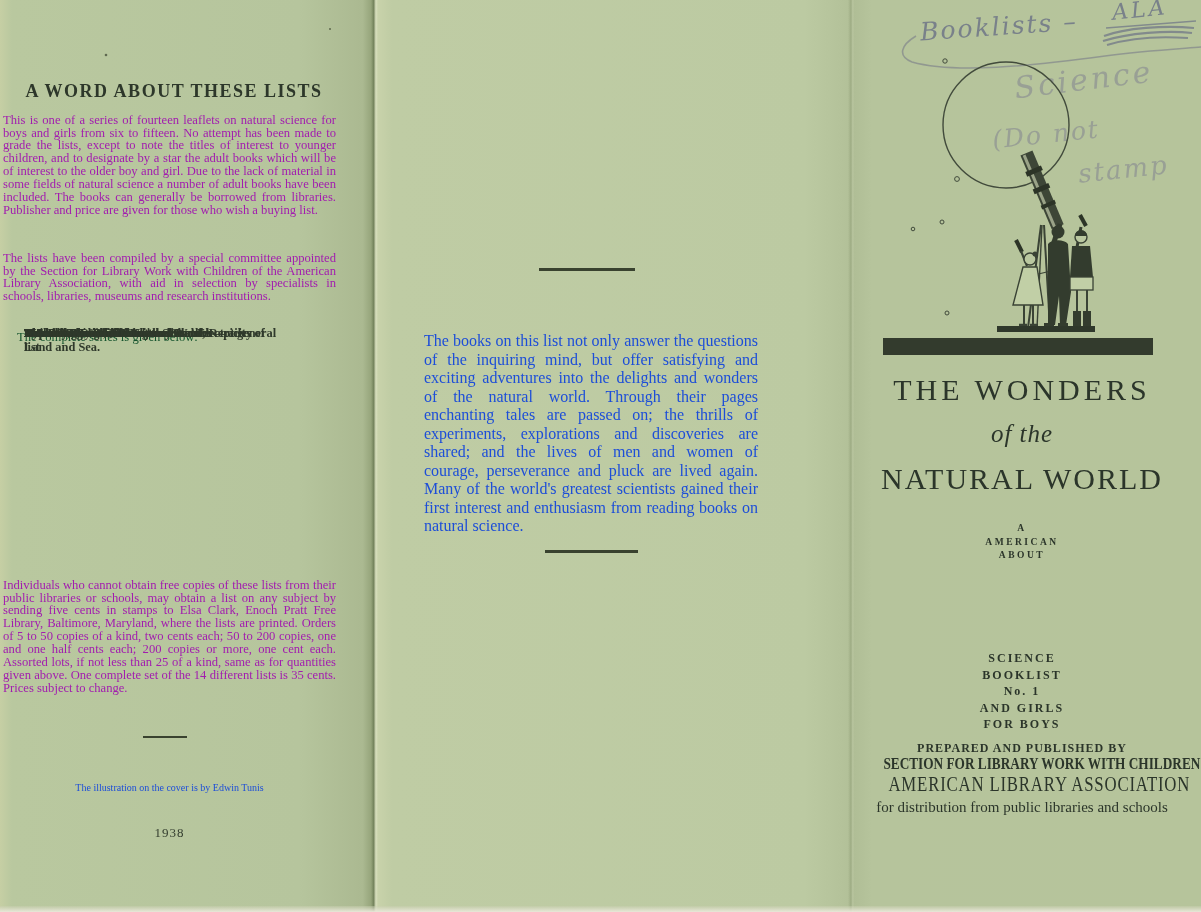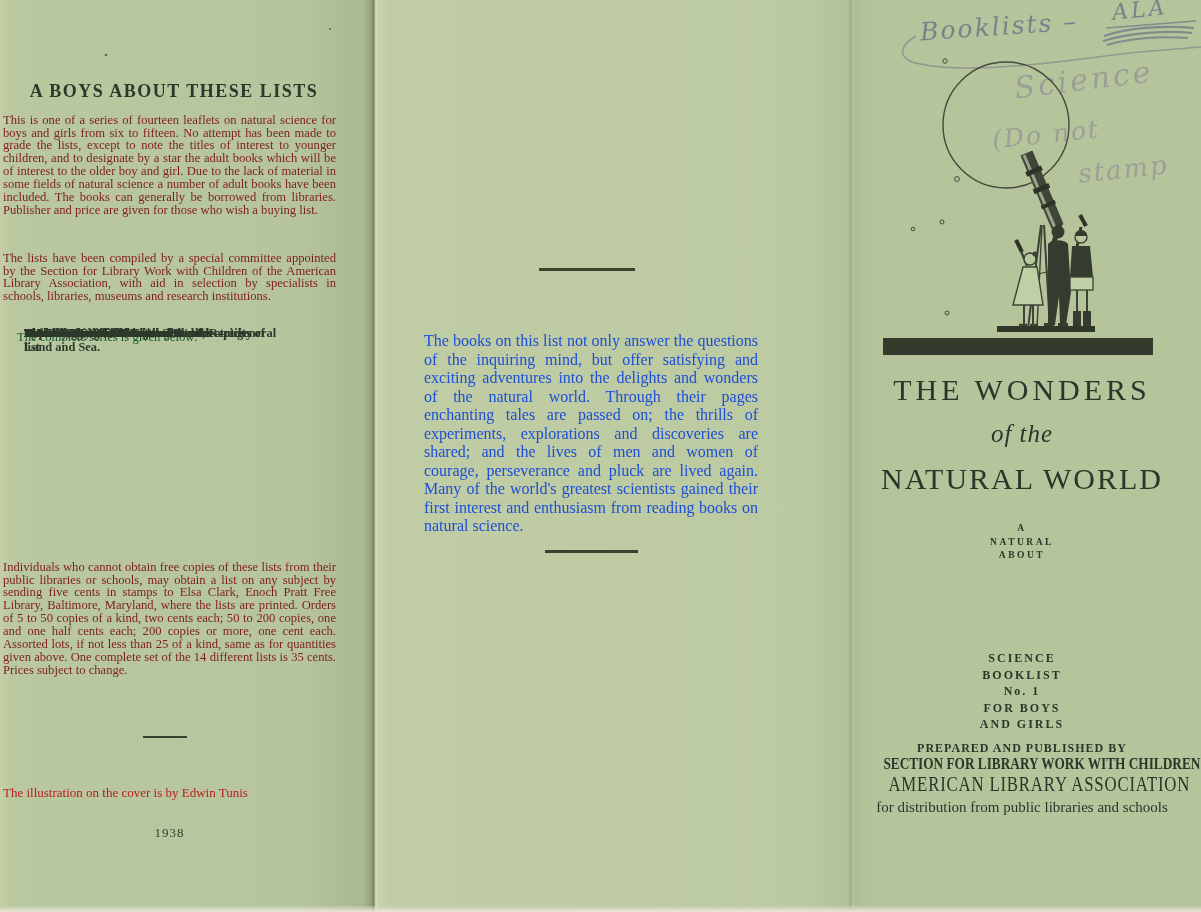--- a/index.html
+++ b/index.html
@@ -16,33 +16,33 @@
   .bg-right{left:852px;top:0;width:349px;height:912px;
     background:linear-gradient(90deg,#afbd95 0px,#b6c49c 20px,#b6c49b 100%);}
   .fold1{left:371px;top:0;width:7px;height:912px;
     background:linear-gradient(90deg,rgba(85,100,65,0) 0%,rgba(85,100,65,.55) 45%,rgba(235,240,215,.45) 70%,rgba(190,205,165,0) 100%);}
   .fold2{left:848px;top:0;width:6px;height:912px;
     background:linear-gradient(90deg,rgba(120,135,95,0) 0%,rgba(120,135,95,.35) 50%,rgba(220,228,195,.25) 80%,rgba(190,205,165,0) 100%);}
   .edge-bottom{left:0;top:906px;width:1201px;height:6px;background:linear-gradient(180deg,rgba(200,205,175,.4),#e8e7d8);}
   
   .lp-heading{left:8px;top:69px;width:332px;text-align:center;font-weight:bold;
     font-size:18px;letter-spacing:1.5px;color:#2d372a;white-space:nowrap;}
-  .para{text-align:justify;font-size:12.6px;line-height:12.9px;width:333px;left:3px;color:#7f1d1d;}
+  .para{text-align:justify;font-size:12.6px;line-height:12.9px;width:333px;left:3px;color:#a21caf;}
   .lp-para1{top:101px;}
   .lp-para2{top:239px;}
   .lp-intro{left:17px;top:302px;font-size:12.6px;color:#14532d;margin-top:28px;}
   .lp-list{left:24px;top:326px;width:302px;font-size:12.4px;font-weight:bold;
     line-height:14.3px;color:#2f392b;list-style:none;margin:0;padding:0;}
   .lp-list li{position:static;display:flex;}
   .lp-list .num{flex:none;width:22px;text-align:right;margin-right:9px;}
   .lp-list .ttl{width:260px;}
-  .lp-para3{top:548px;}
+  .lp-para3{top:566px;}
   .rule{background:#39422f;}
   .rule-left{left:143px;top:736px;width:44px;height:2px;}
-  .lp-credit{left:3px;top:772px;width:333px;font-size:13px;color:#b91c1c;}
+  .lp-credit{left:3px;top:772px;width:333px;text-align:center;font-size:10px;color:#1d4ed8;}
   .lp-year{left:3px;top:812px;width:333px;text-align:center;font-size:13px;letter-spacing:1px;color:#333d2e;}
   
   .rule-m1{left:539px;top:268px;width:96px;height:2.5px;}
   .rule-m2{left:545px;top:550px;width:93px;height:2.5px;}
   .mid-para{left:424px;top:316px;width:334px;text-align:justify;
     font-size:16px;line-height:18.5px;color:#1d4ed8;}
   
   .hw{font-family:"DejaVu Serif",serif;font-style:italic;white-space:nowrap;}
   .hw-dark{color:#79818a;}
   .hw-light{color:#99a095;}
@@ -71,21 +71,21 @@
 
 <div class="page">
 
   <div class="bg-left"></div>
   <div class="bg-middle"></div>
   <div class="bg-right"></div>
   <div class="fold1"></div>
   <div class="fold2"></div>
   <div class="edge-bottom"></div>
 
-  <h1 class="lp-heading">A BOYS ABOUT THESE LISTS</h1>
+  <h1 class="lp-heading">A WORD ABOUT THESE LISTS</h1>
   <p class="para lp-para1">This is one of a series of fourteen leaflets on natural science for boys and girls from six to fifteen. No attempt has been made to grade the lists, except to note the titles of interest to younger children, and to designate by a star the adult books which will be of interest to the older boy and girl. Due to the lack of material in some fields of natural science a number of adult books have been included. The books can generally be borrowed from libraries. Publisher and price are given for those who wish a buying list.</p>
   <p class="para lp-para2">The lists have been compiled by a special committee appointed by the Section for Library Work with Children of the American Library Association, with aid in selection by specialists in schools, libraries, museums and research institutions.</p>
   <p class="lp-intro">The complete series is given below:</p>
 
   <ol class="lp-list">
     <li>
         <span class="num">1.</span>
         <span class="ttl">The Wonders of the Natural World — a general list</span>
       </li>
     <li>
@@ -158,30 +158,30 @@
   <span class="hw hw-light hw-stamp">stamp</span>
 
   <div class="cover-bar"></div>
 
   <div class="cv cv-title1">THE WONDERS</div>
   <div class="cv cv-title2">of the</div>
   <div class="cv cv-title3">NATURAL WORLD</div>
 
   <div class="cv cv-subtitle">
     <div style="position:static">A</div>
-    <div style="position:static">NATURAL</div>
+    <div style="position:static">AMERICAN</div>
     <div style="position:static">ABOUT</div>
   </div>
 
   <div class="cv cv-booklist">
     <div style="position:static">SCIENCE</div>
     <div style="position:static">BOOKLIST</div>
     <div style="position:static">No. 1</div>
+    <div style="position:static">AND GIRLS</div>
     <div style="position:static">FOR BOYS</div>
-    <div style="position:static">AND GIRLS</div>
   </div>
 
   <div class="cv cv-prepared">PREPARED AND PUBLISHED BY</div>
   <div class="cv cv-section">SECTION FOR LIBRARY WORK WITH CHILDREN</div>
   <div class="cv cv-org">AMERICAN LIBRARY ASSOCIATION</div>
   <div class="cv cv-dist">for distribution from public libraries and schools</div>
 
   <svg class="overlay-svg" viewBox="0 0 1201 912">
 
     <g stroke="#8d938f" stroke-width="1.6" fill="none" opacity="0.9">

